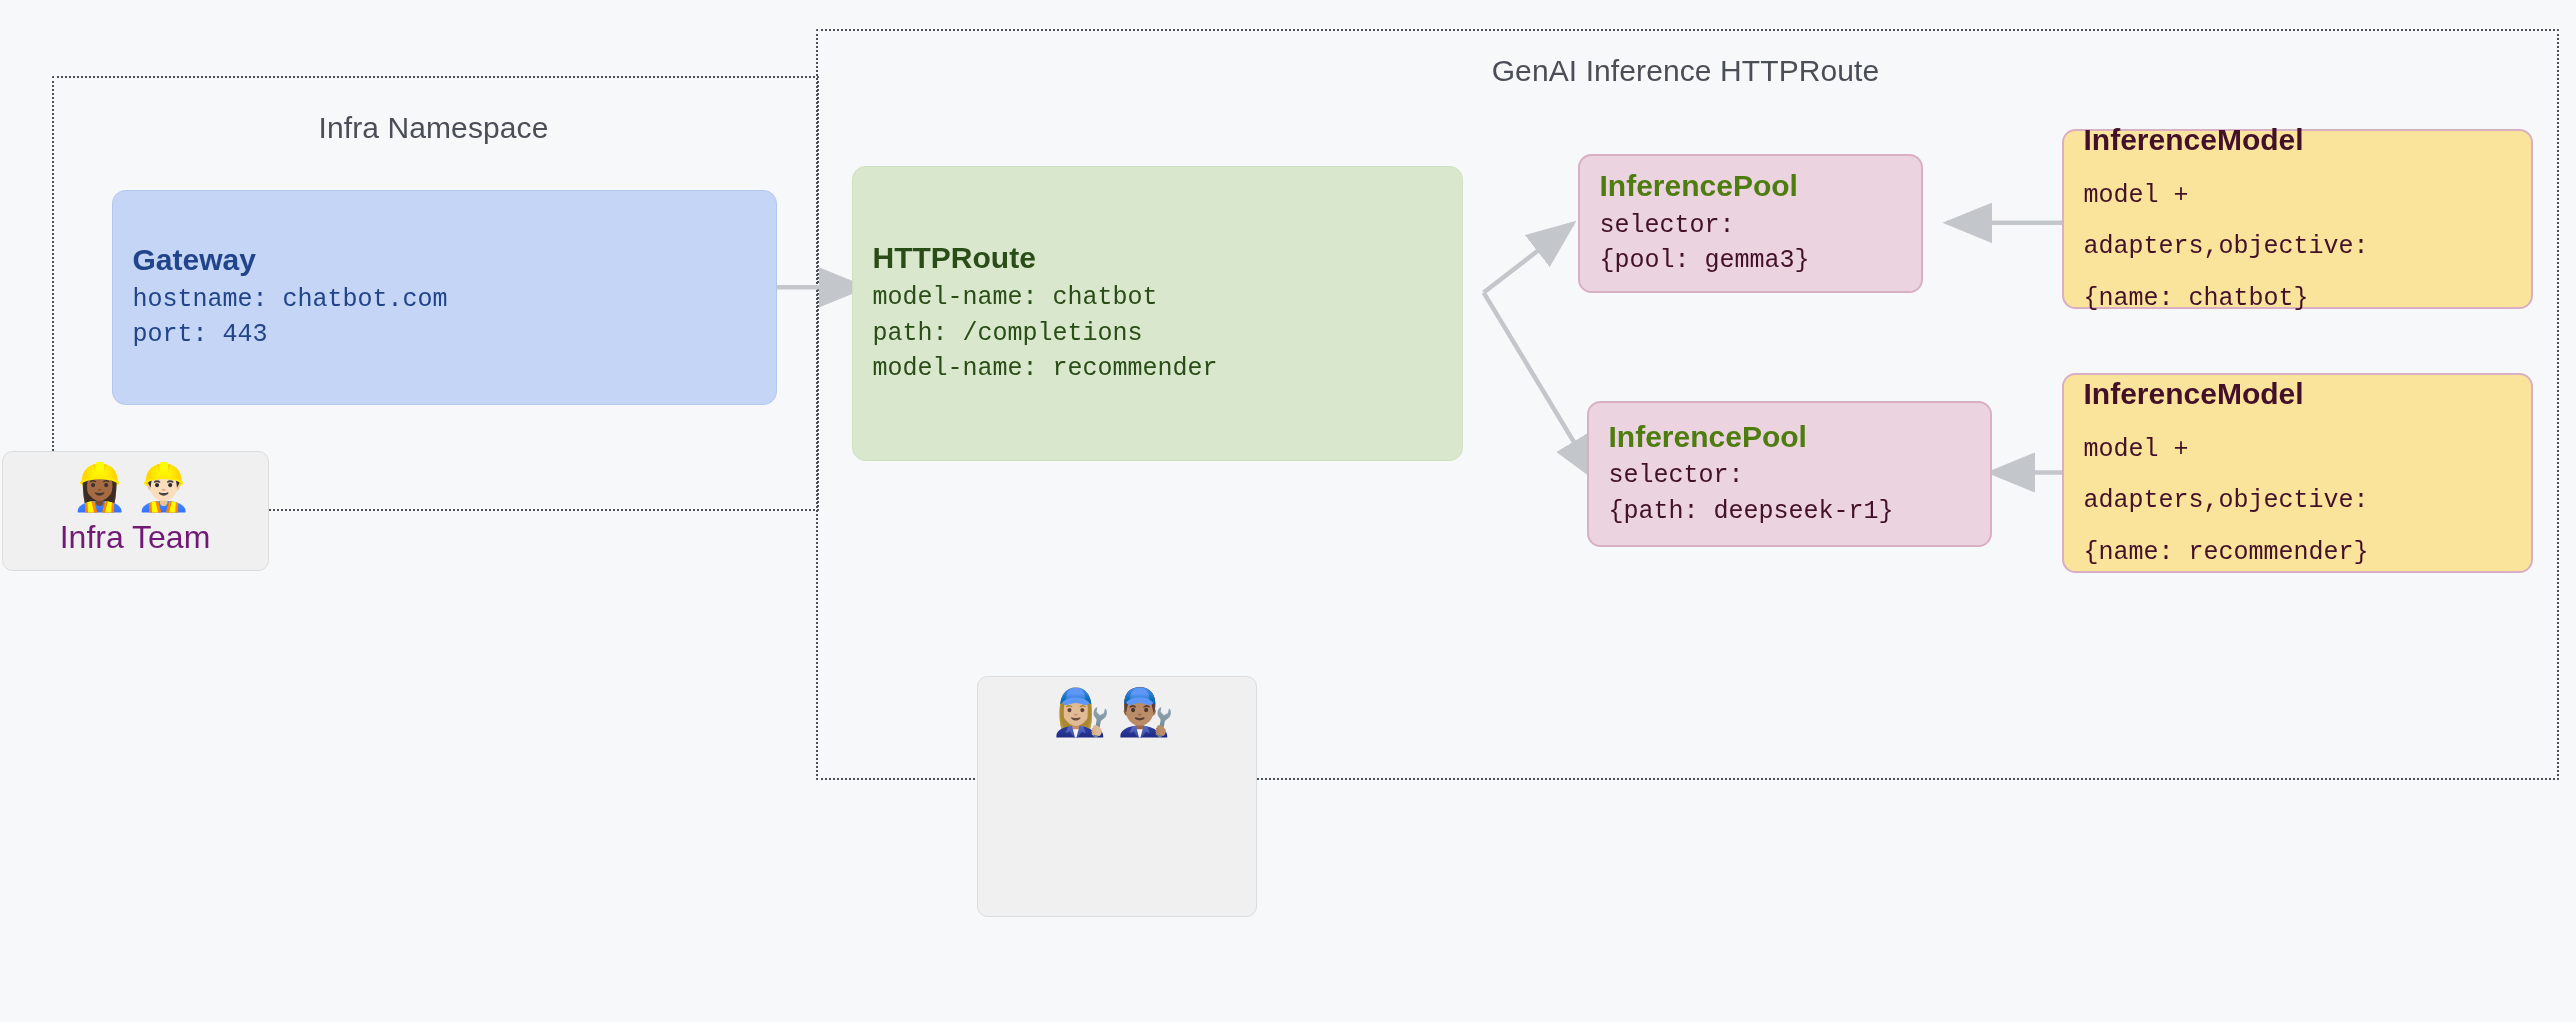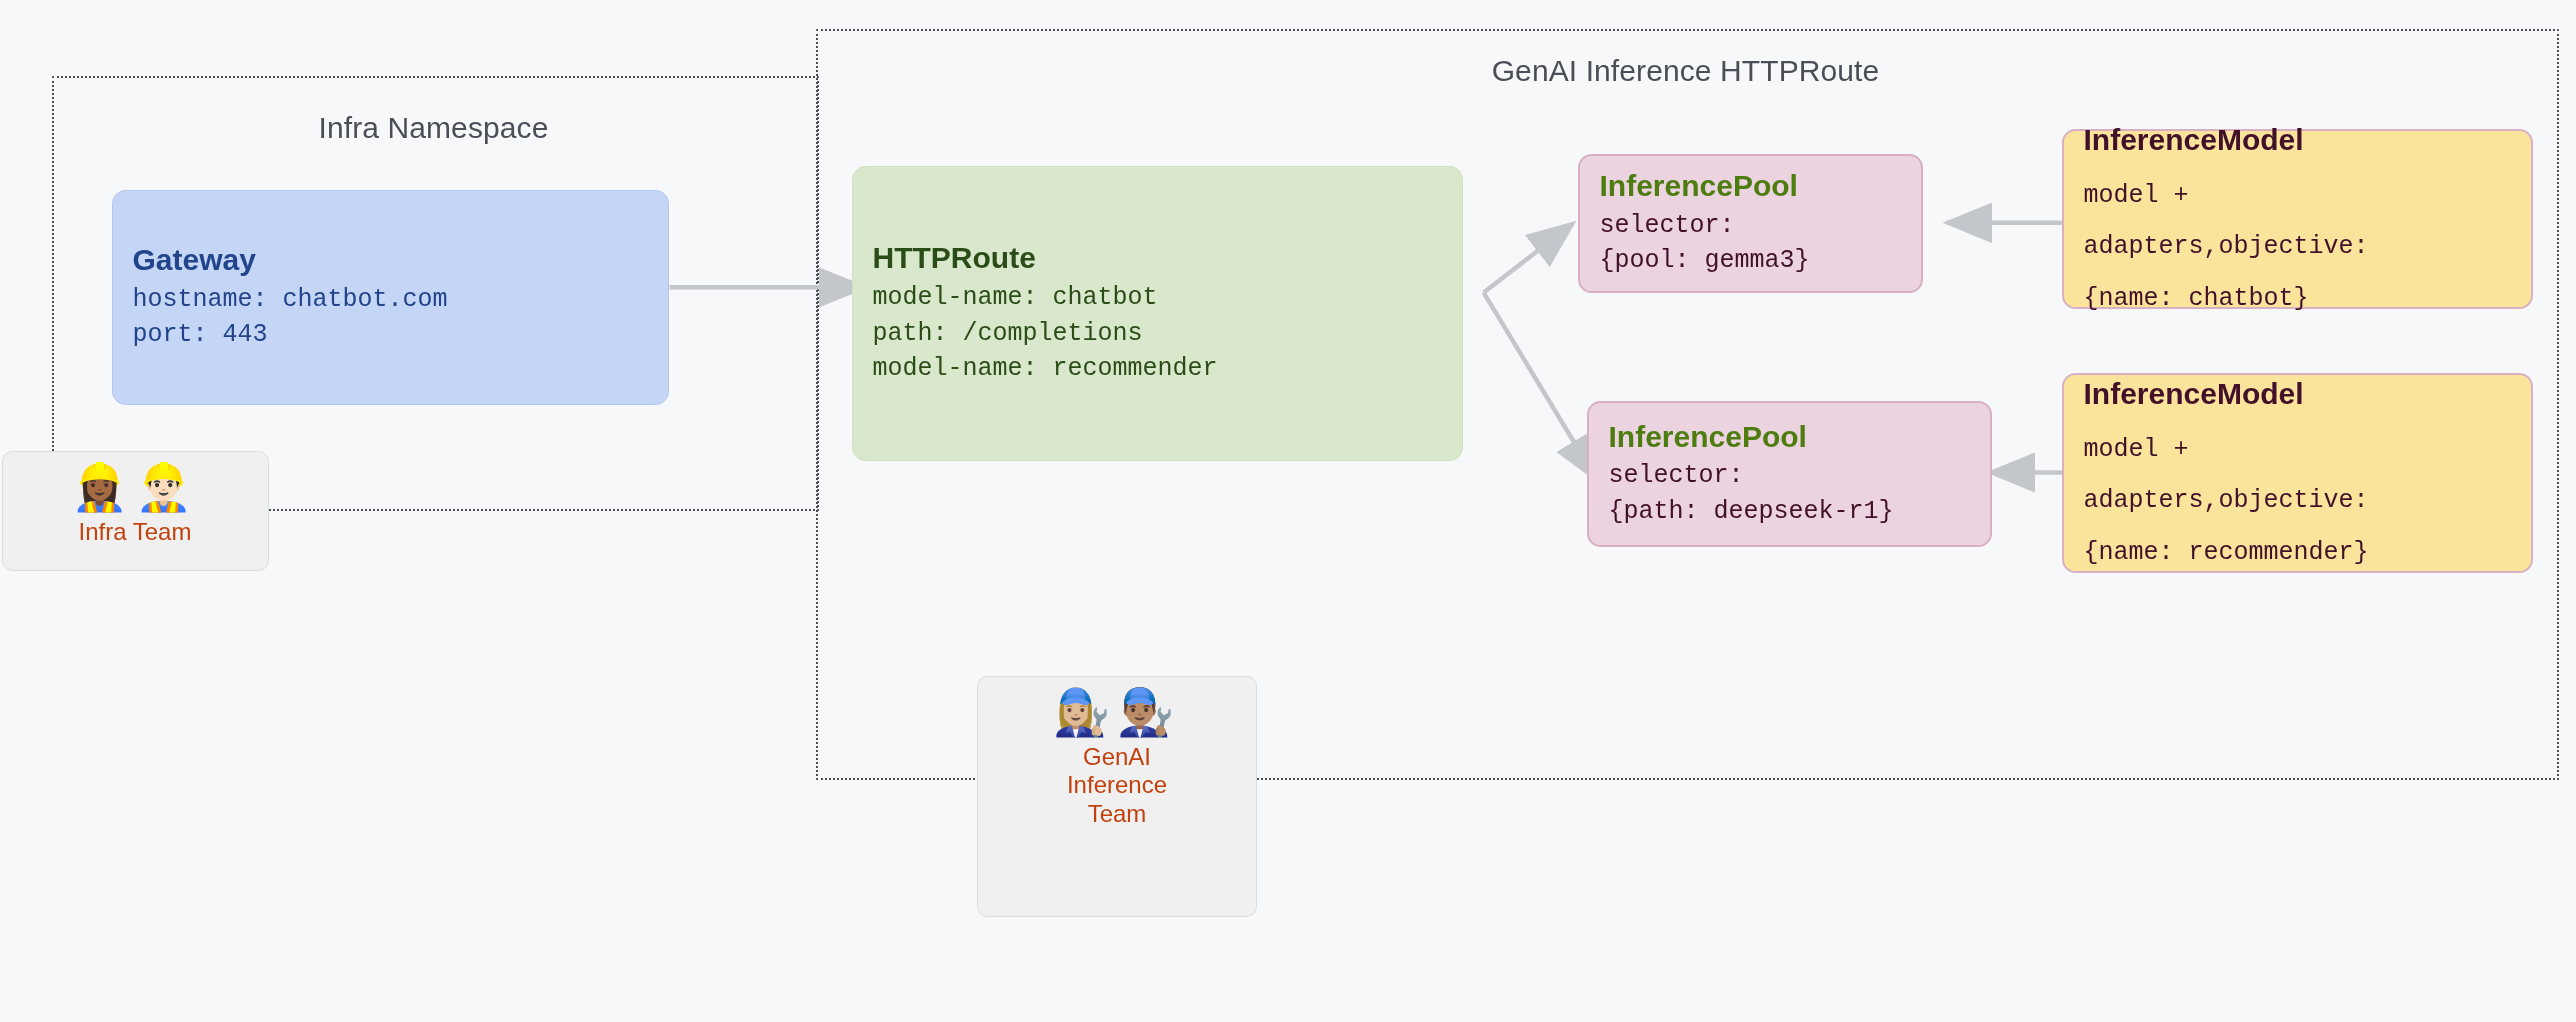--- a/index.html
+++ b/index.html
@@ -105,22 +105,22 @@
     padding-top: 12px;
   }
   .team-emoji {
     font-size: 46px;
     line-height: 1;
     letter-spacing: 6px;
     white-space: nowrap;
     margin-bottom: 7.5px;
   }
   .team-label {
-    color: #c2410c;
-    font-size: 24px;
+    color: #701a75;
+    font-size: 32px;
     line-height: 1.2;
     text-align: center;
     white-space: pre-line;
   }
 
   svg.edges {
     position: absolute;
     left: 0;
     top: 0;
     width: 2576px;
@@ -160,21 +160,21 @@
 
     <g>
       <line x1="2755" y1="297" x2="2597" y2="297" stroke="#c3c7cc" stroke-width="6" marker-end="url(#arrow-r)"></line>
     </g>
 
     <g>
       <line x1="2752" y1="630" x2="2655" y2="630" stroke="#c3c7cc" stroke-width="6" marker-end="url(#arrow-r)"></line>
     </g>
   </svg>
 
-  <div class="node gateway" style="left:112px; top:190px; width:557px; height:215px;">
+  <div class="node gateway" style="left:112px; top:190px; width:665px; height:215px;">
     <div class="title">Gateway</div>
     <div class="line">hostname: chatbot.com</div>
     <div class="line">port: 443</div>
   </div>
 
   <div class="node httproute" style="left:852px; top:166px; width:611px; height:295px;">
     <div class="title">HTTPRoute</div>
     <div class="line">model-name: chatbot</div>
     <div class="line">path: /completions</div>
     <div class="line">model-name: recommender</div>
@@ -206,19 +206,16 @@
     <div class="line">{name: recommender}</div>
   </div>
 
   <div class="team-card" style="left:1.5px; top:451px; width:267px; height:120px;">
     <div class="team-emoji">👷🏾‍♀️👷🏻‍♂️</div>
     <div class="team-label">Infra Team</div>
   </div>
 
   <div class="team-card" style="left:977px; top:676px; width:280px; height:241px;">
     <div class="team-emoji">👩🏼‍🔧👨🏽‍🔧</div>
-    <div class="team-label">GenAI
-Inference
-Team</div>
   </div>
 
 </div>
 
 
 </body></html>

